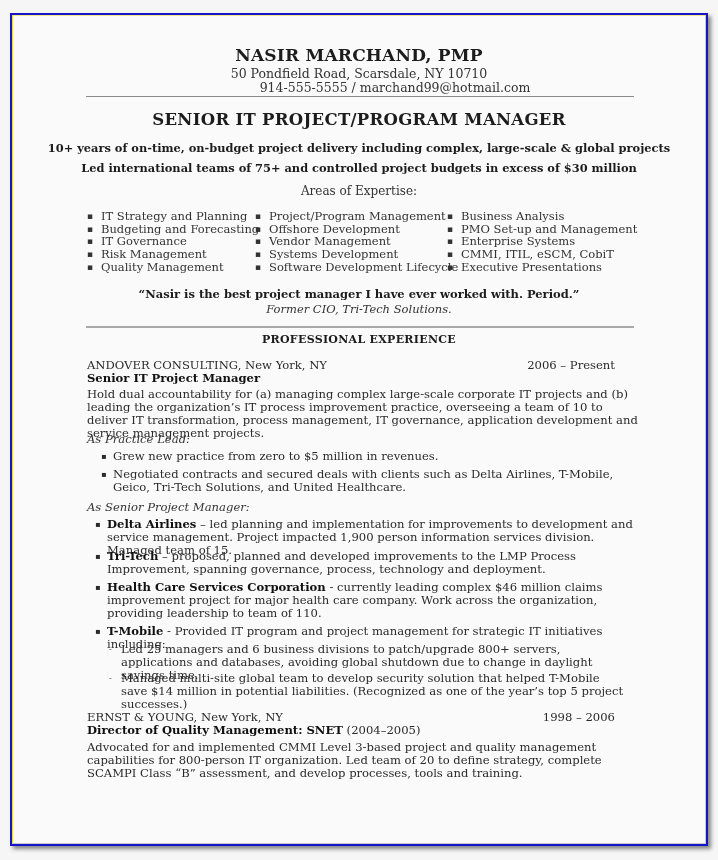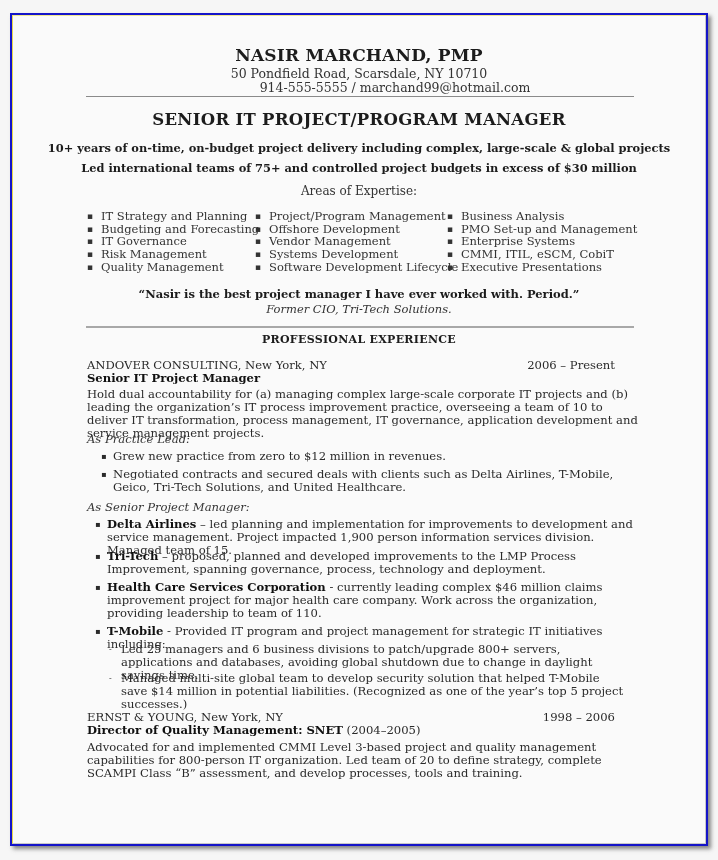--- a/index.html
+++ b/index.html
@@ -87,21 +87,21 @@
   <div class="abs center section-title">PROFESSIONAL EXPERIENCE</div>
 
   <div class="abs t11" style="left:87px; top:358px;">ANDOVER CONSULTING, New York, NY</div>
   <div class="abs t11 right" style="left:480px; width:135px; top:358px;">2006 – Present</div>
   <div class="abs t11 bold" style="left:87px; top:371px;">Senior IT Project Manager</div>
   <div class="para" style="top:388px;">Hold dual accountability for (a) managing complex large-scale corporate IT projects and (b) leading the organization’s IT process improvement practice, overseeing a team of 10 to deliver IT transformation, process management, IT governance, application development and service management projects.</div>
 
   <div class="abs t11 it" style="left:87px; top:432px;">As Practice Lead:</div>
   <div class="bullet" style="left:113px; top:450px; width:530px;">
     <span class="mk">▪</span>
-    <span>Grew new practice from zero to $12 million in revenues.</span>
+    <span>Grew new practice from zero to $5 million in revenues.</span>
   </div>
   <div class="bullet" style="left:113px; top:468px; width:515px;">
     <span class="mk">▪</span>
     <span>Negotiated contracts and secured deals with clients such as Delta Airlines, T-Mobile, Geico, Tri-Tech Solutions, and United Healthcare.</span>
   </div>
 
   <div class="abs t11 it" style="left:87px; top:500px;">As Senior Project Manager:</div>
 
   <div class="bullet" style="left:107px; top:518px; width:530px;">
     <span class="mk">▪</span>

